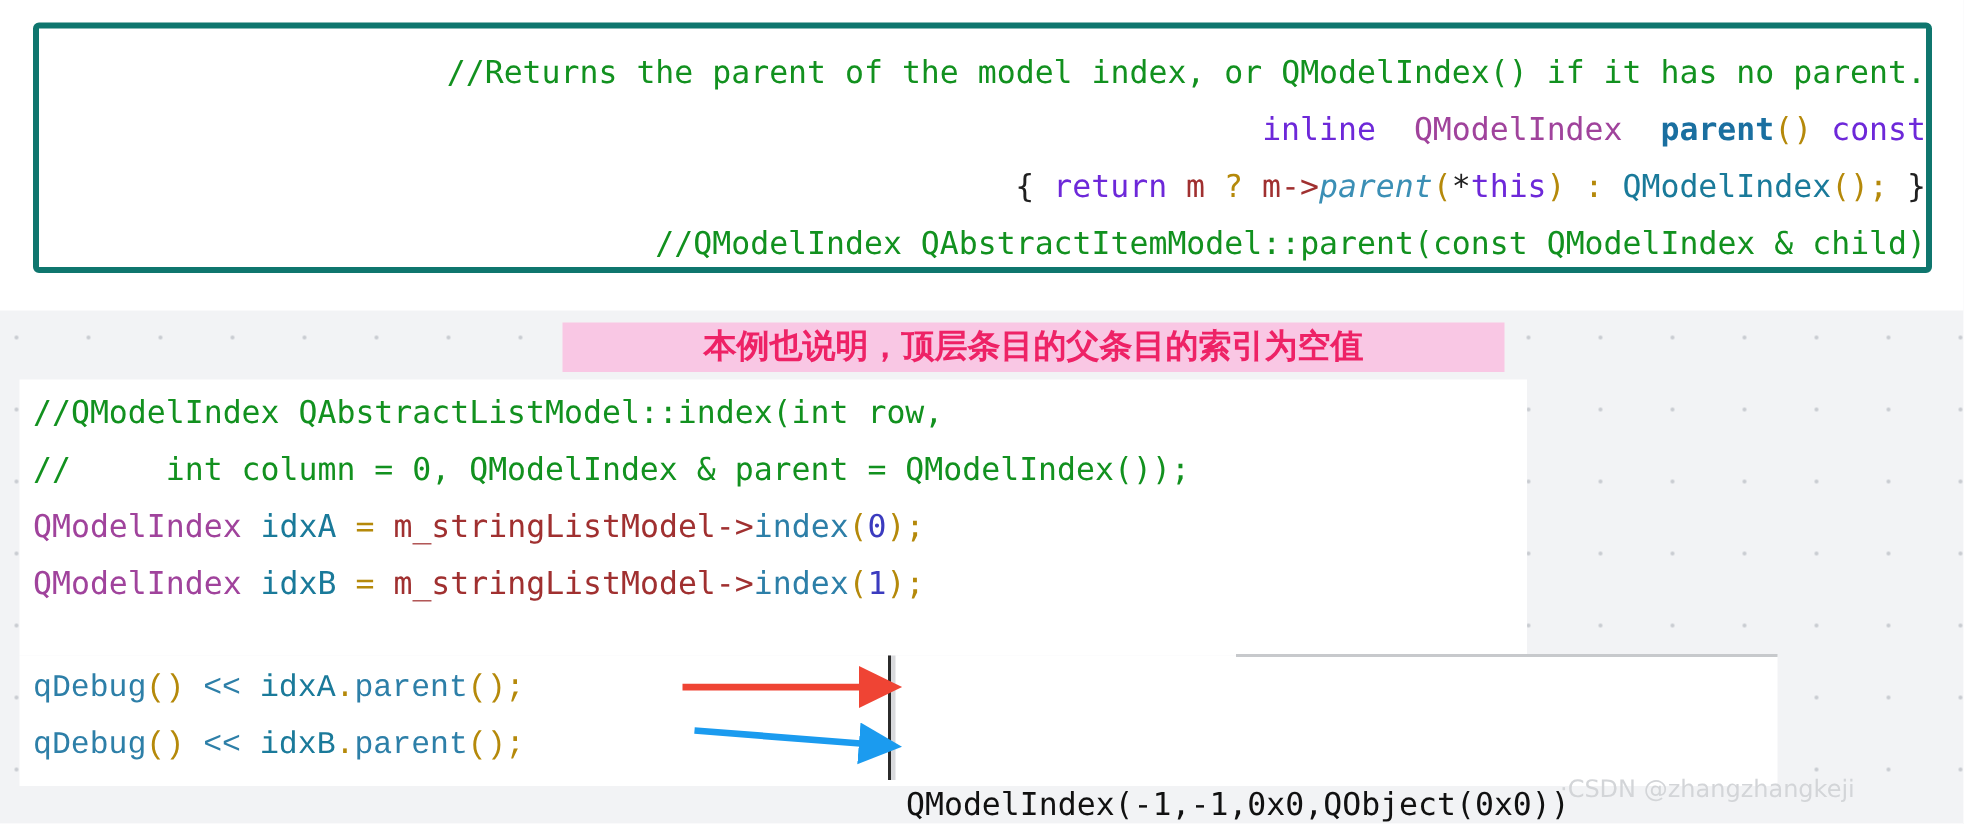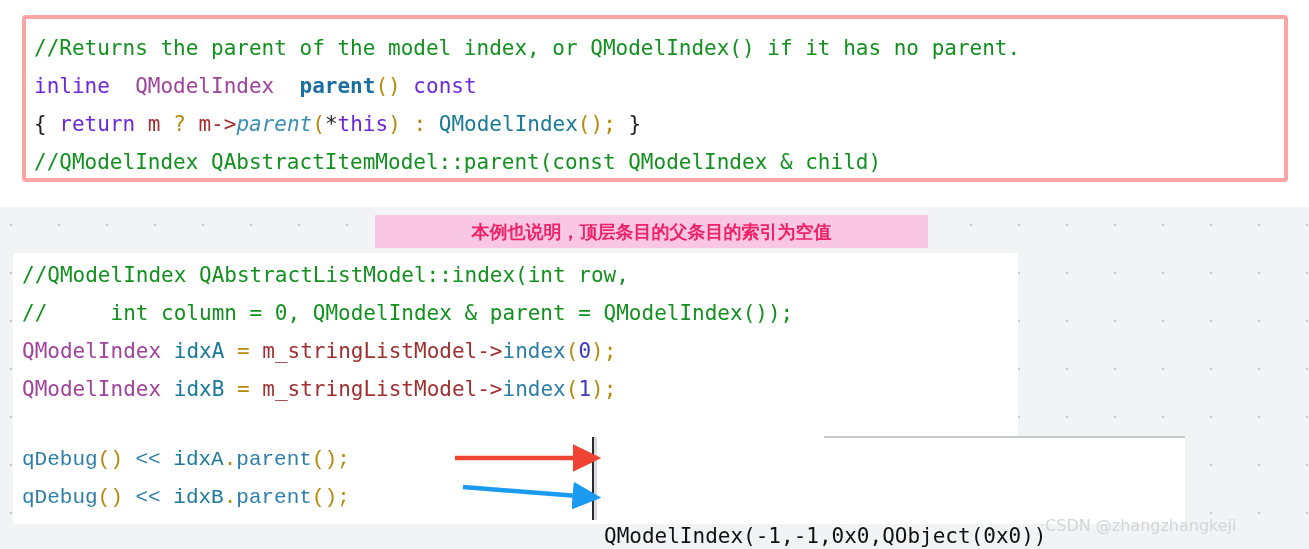--- a/index.html
+++ b/index.html
@@ -34,24 +34,25 @@
     width: 1309px; height: 207px;
     background: #ffffff;
   }
 
   
   #green-card {
     position: absolute;
     left: 22px; top: 15px;
     width: 1266px; height: 167px;
     box-sizing: border-box;
-    border: 4px solid #fca5a5;
+    border: 4px solid #0f766e;
     border-radius: 4px;
     background: #ffffff;
     padding: 10px 0 0 8px;
+    text-align: right;
   }
 
   
   .code {
     font-family: "DejaVu Sans Mono", "Liberation Mono", monospace;
     font-size: 21px;
     line-height: 38px;
     white-space: pre;
     letter-spacing: 0px;
   }
@@ -64,25 +65,25 @@
   .c-punct   { color: #b5890a; }
   .c-plain   { color: #202020; }
   .c-num     { color: #3b3bbf; }
   .c-call    { color: #2d7fa8; margin-top: 48px; }
   .c-obj     { color: #1a7a9a; }
 
   
   #pink-note {
     position: absolute;
     left: 375px; top: 215px;
-    width: 553px; height: 33px;
+    width: 628px; height: 33px;
     background: #f9c7e4;
     color: #ee2266;
     font-family: "DejaVu Sans", "Liberation Sans", sans-serif;
-    font-size: 18px;
+    font-size: 22px;
     font-weight: bold;
     line-height: 33px;
     text-align: center;
     white-space: nowrap;
   }
 
   
   #lower-panel {
     position: absolute;
     left: 13px; top: 253px;

